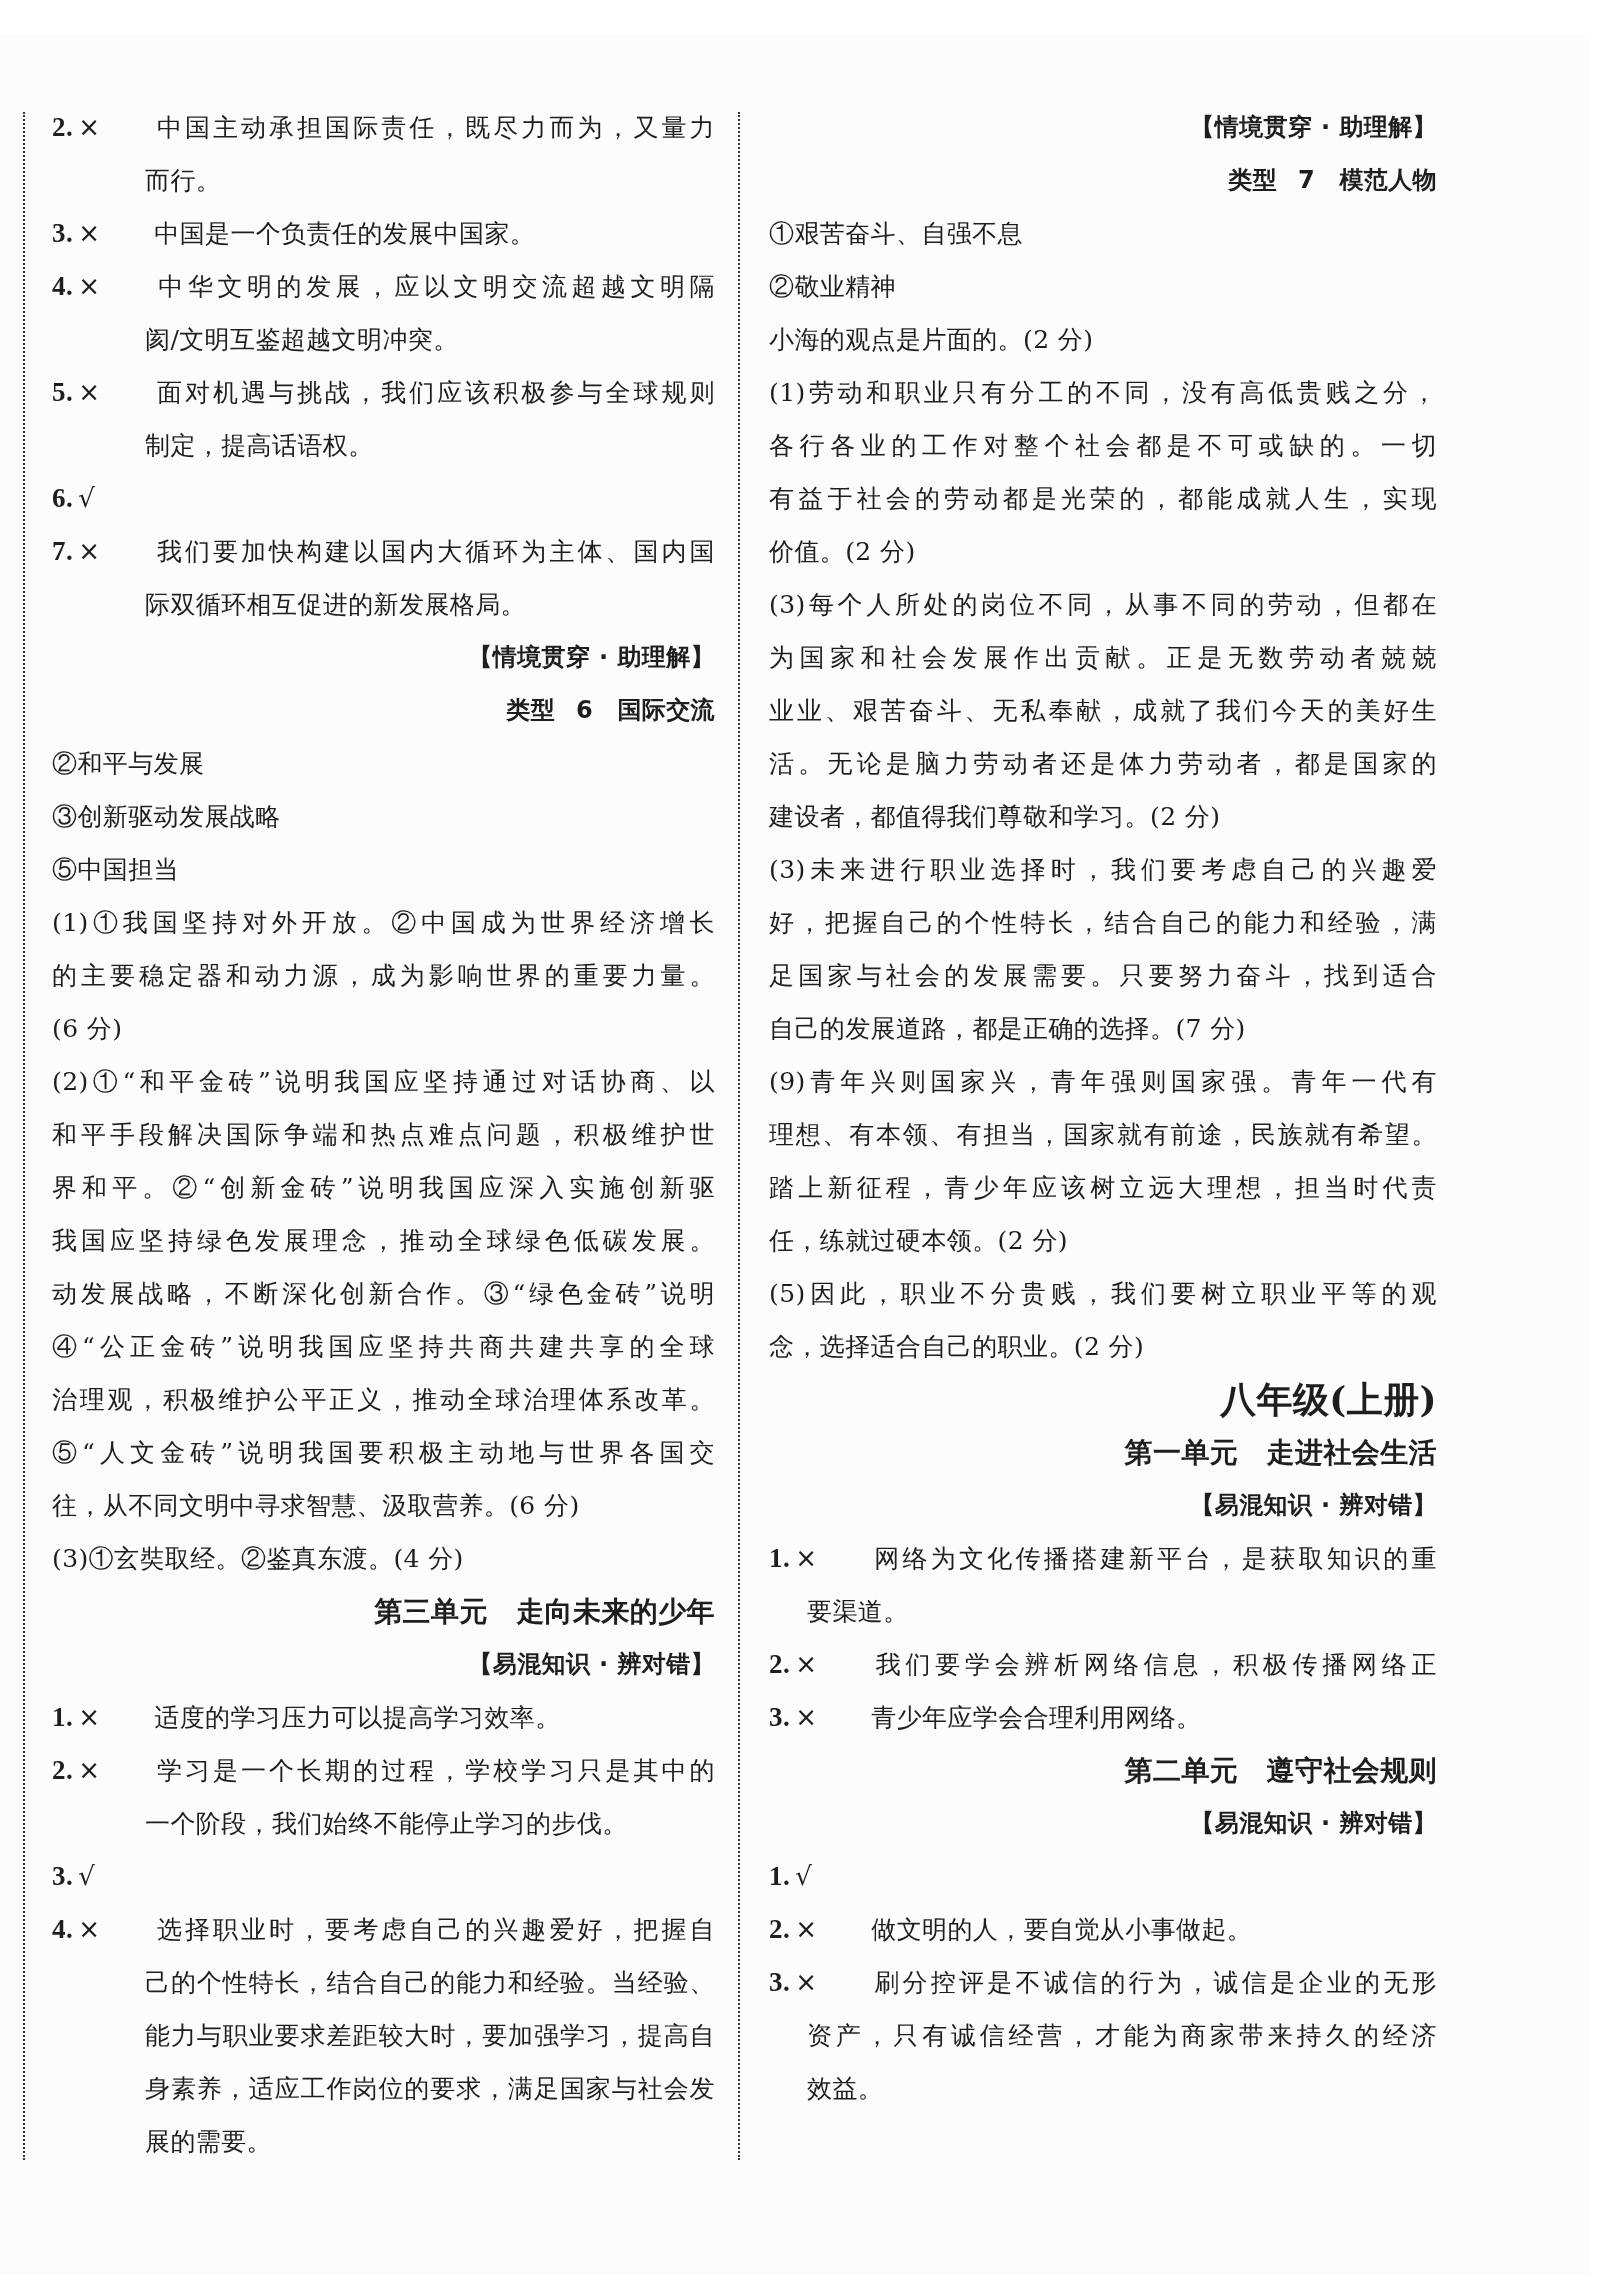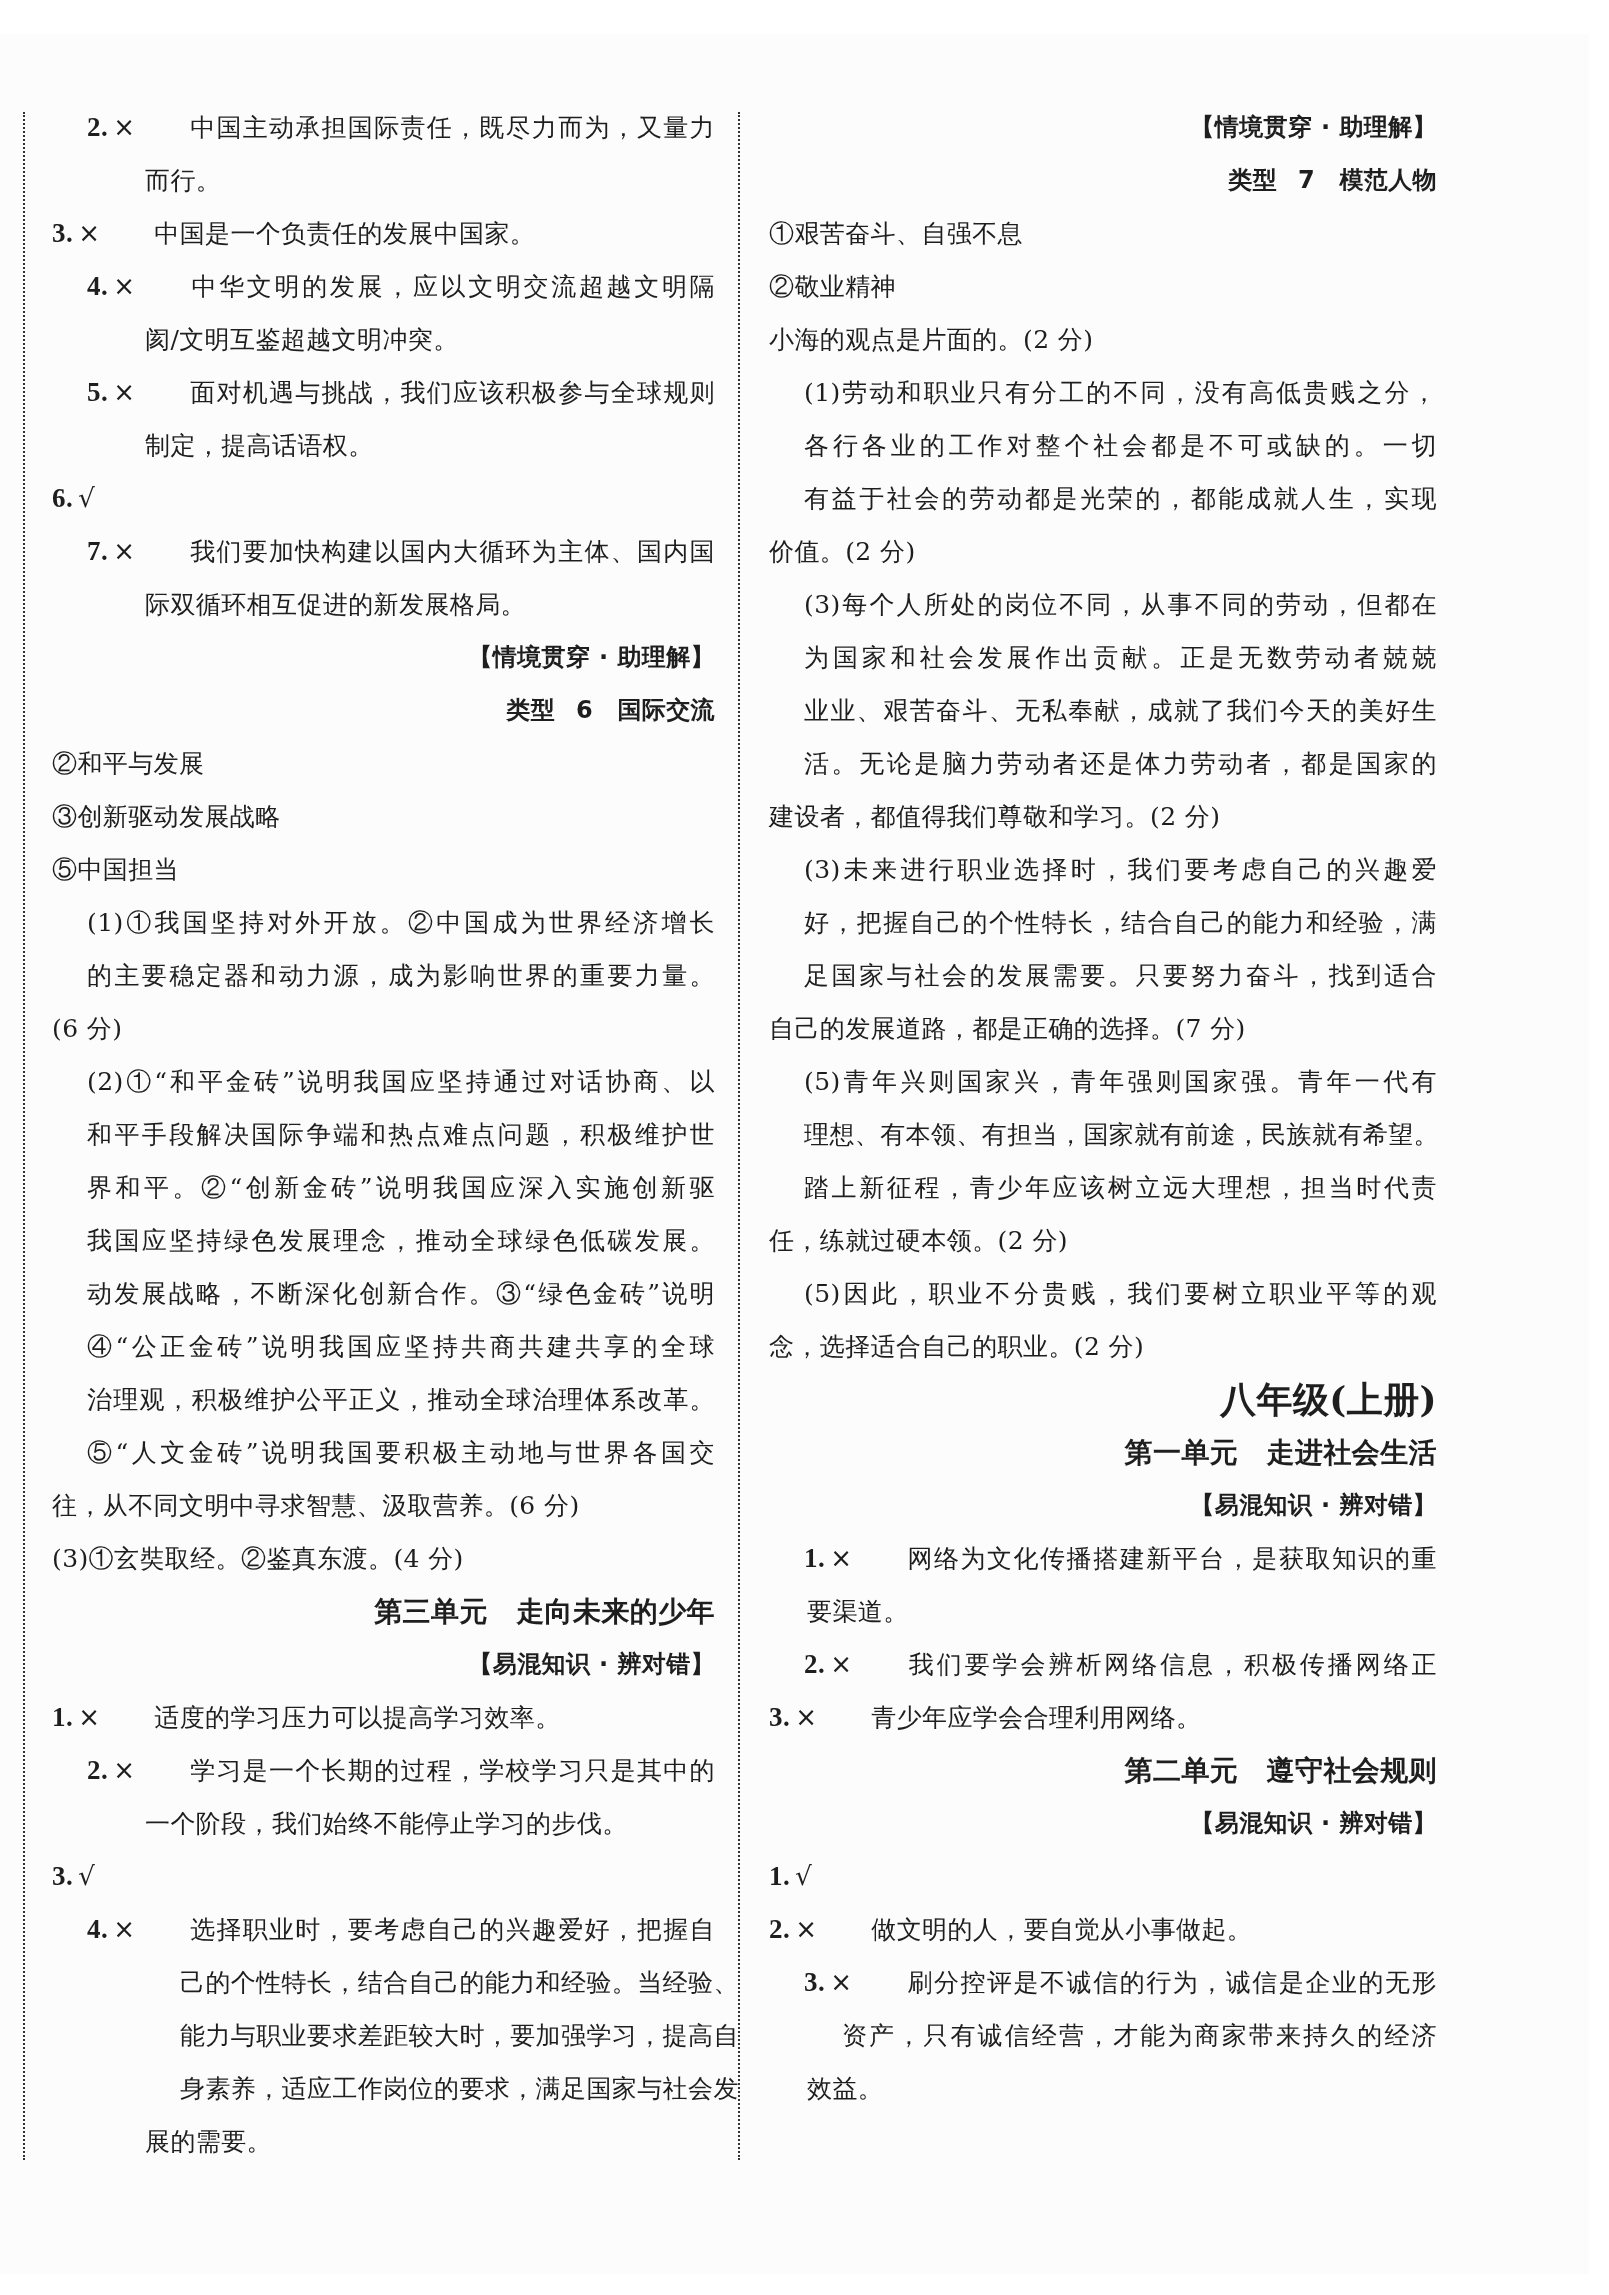--- a/index.html
+++ b/index.html
@@ -16,21 +16,21 @@
   .indent { padding-left: 93px; }
   .indent-r { padding-left: 93px; }
   .num { font-weight: bold; font-family: "Liberation Serif", serif; font-size: 27px; }
   .mark { display: inline-block; width: 76px; font-family: "DejaVu Sans", sans-serif; font-size: 26px; padding-left: 5.2px; }
   .mark.check { font-family: "DejaVu Serif", serif; }
   .center { text-align: right; }
   .bracket-title { font-family: "DejaVu Sans", sans-serif; font-weight: bold; font-size: 24px; }
   .type-title { font-family: "DejaVu Sans", sans-serif; font-weight: bold; font-size: 24px; word-spacing: 12px; }
   .unit-title { font-family: "DejaVu Sans", sans-serif; font-weight: bold; font-size: 28px; }
   .grade-title { font-family: "DejaVu Serif", serif; font-weight: bold; font-size: 36px; }
-  .just { text-align: justify; text-align-last: justify; margin-left: 35px; }
+  .just { text-align: justify; text-align-last: justify; }
 </style>
 </head>
 <body>
 
 <div class="page-shade"></div>
 <div class="rule-v" style="left:23px; top:112px; height:2048px;"></div>
 <div class="rule-v" style="left:738px; top:112px; height:2048px;"></div>
 
 <div class="col col-left">
   <div>
@@ -90,21 +90,21 @@
   <div class="row">价值。(2 分)</div>
   <div class="row just">(3)每个人所处的岗位不同，从事不同的劳动，但都在</div>
   <div class="row just">为国家和社会发展作出贡献。正是无数劳动者兢兢</div>
   <div class="row just">业业、艰苦奋斗、无私奉献，成就了我们今天的美好生</div>
   <div class="row just">活。无论是脑力劳动者还是体力劳动者，都是国家的</div>
   <div class="row">建设者，都值得我们尊敬和学习。(2 分)</div>
   <div class="row just">(3)未来进行职业选择时，我们要考虑自己的兴趣爱</div>
   <div class="row just">好，把握自己的个性特长，结合自己的能力和经验，满</div>
   <div class="row just">足国家与社会的发展需要。只要努力奋斗，找到适合</div>
   <div class="row">自己的发展道路，都是正确的选择。(7 分)</div>
-  <div class="row just">(5)青年兴则国家兴，青年强则国家强。青年一代有</div>
+  <div class="row just">(9)青年兴则国家兴，青年强则国家强。青年一代有</div>
   <div class="row just">理想、有本领、有担当，国家就有前途，民族就有希望。</div>
   <div class="row just">踏上新征程，青少年应该树立远大理想，担当时代责</div>
   <div class="row">任，练就过硬本领。(2 分)</div>
   <div class="row just">(5)因此，职业不分贵贱，我们要树立职业平等的观</div>
   <div class="row">念，选择适合自己的职业。(2 分)</div>
 
   <div class="row center grade-title">八年级(上册)</div>
   <div class="row center unit-title">第一单元　走进社会生活</div>
   <div class="row center bracket-title">【易混知识 · 辨对错】</div>
   <div class="row just"><span class="num">1.</span><span class="mark">×</span><span>网络为文化传播搭建新平台，是获取知识的重</span></div>

